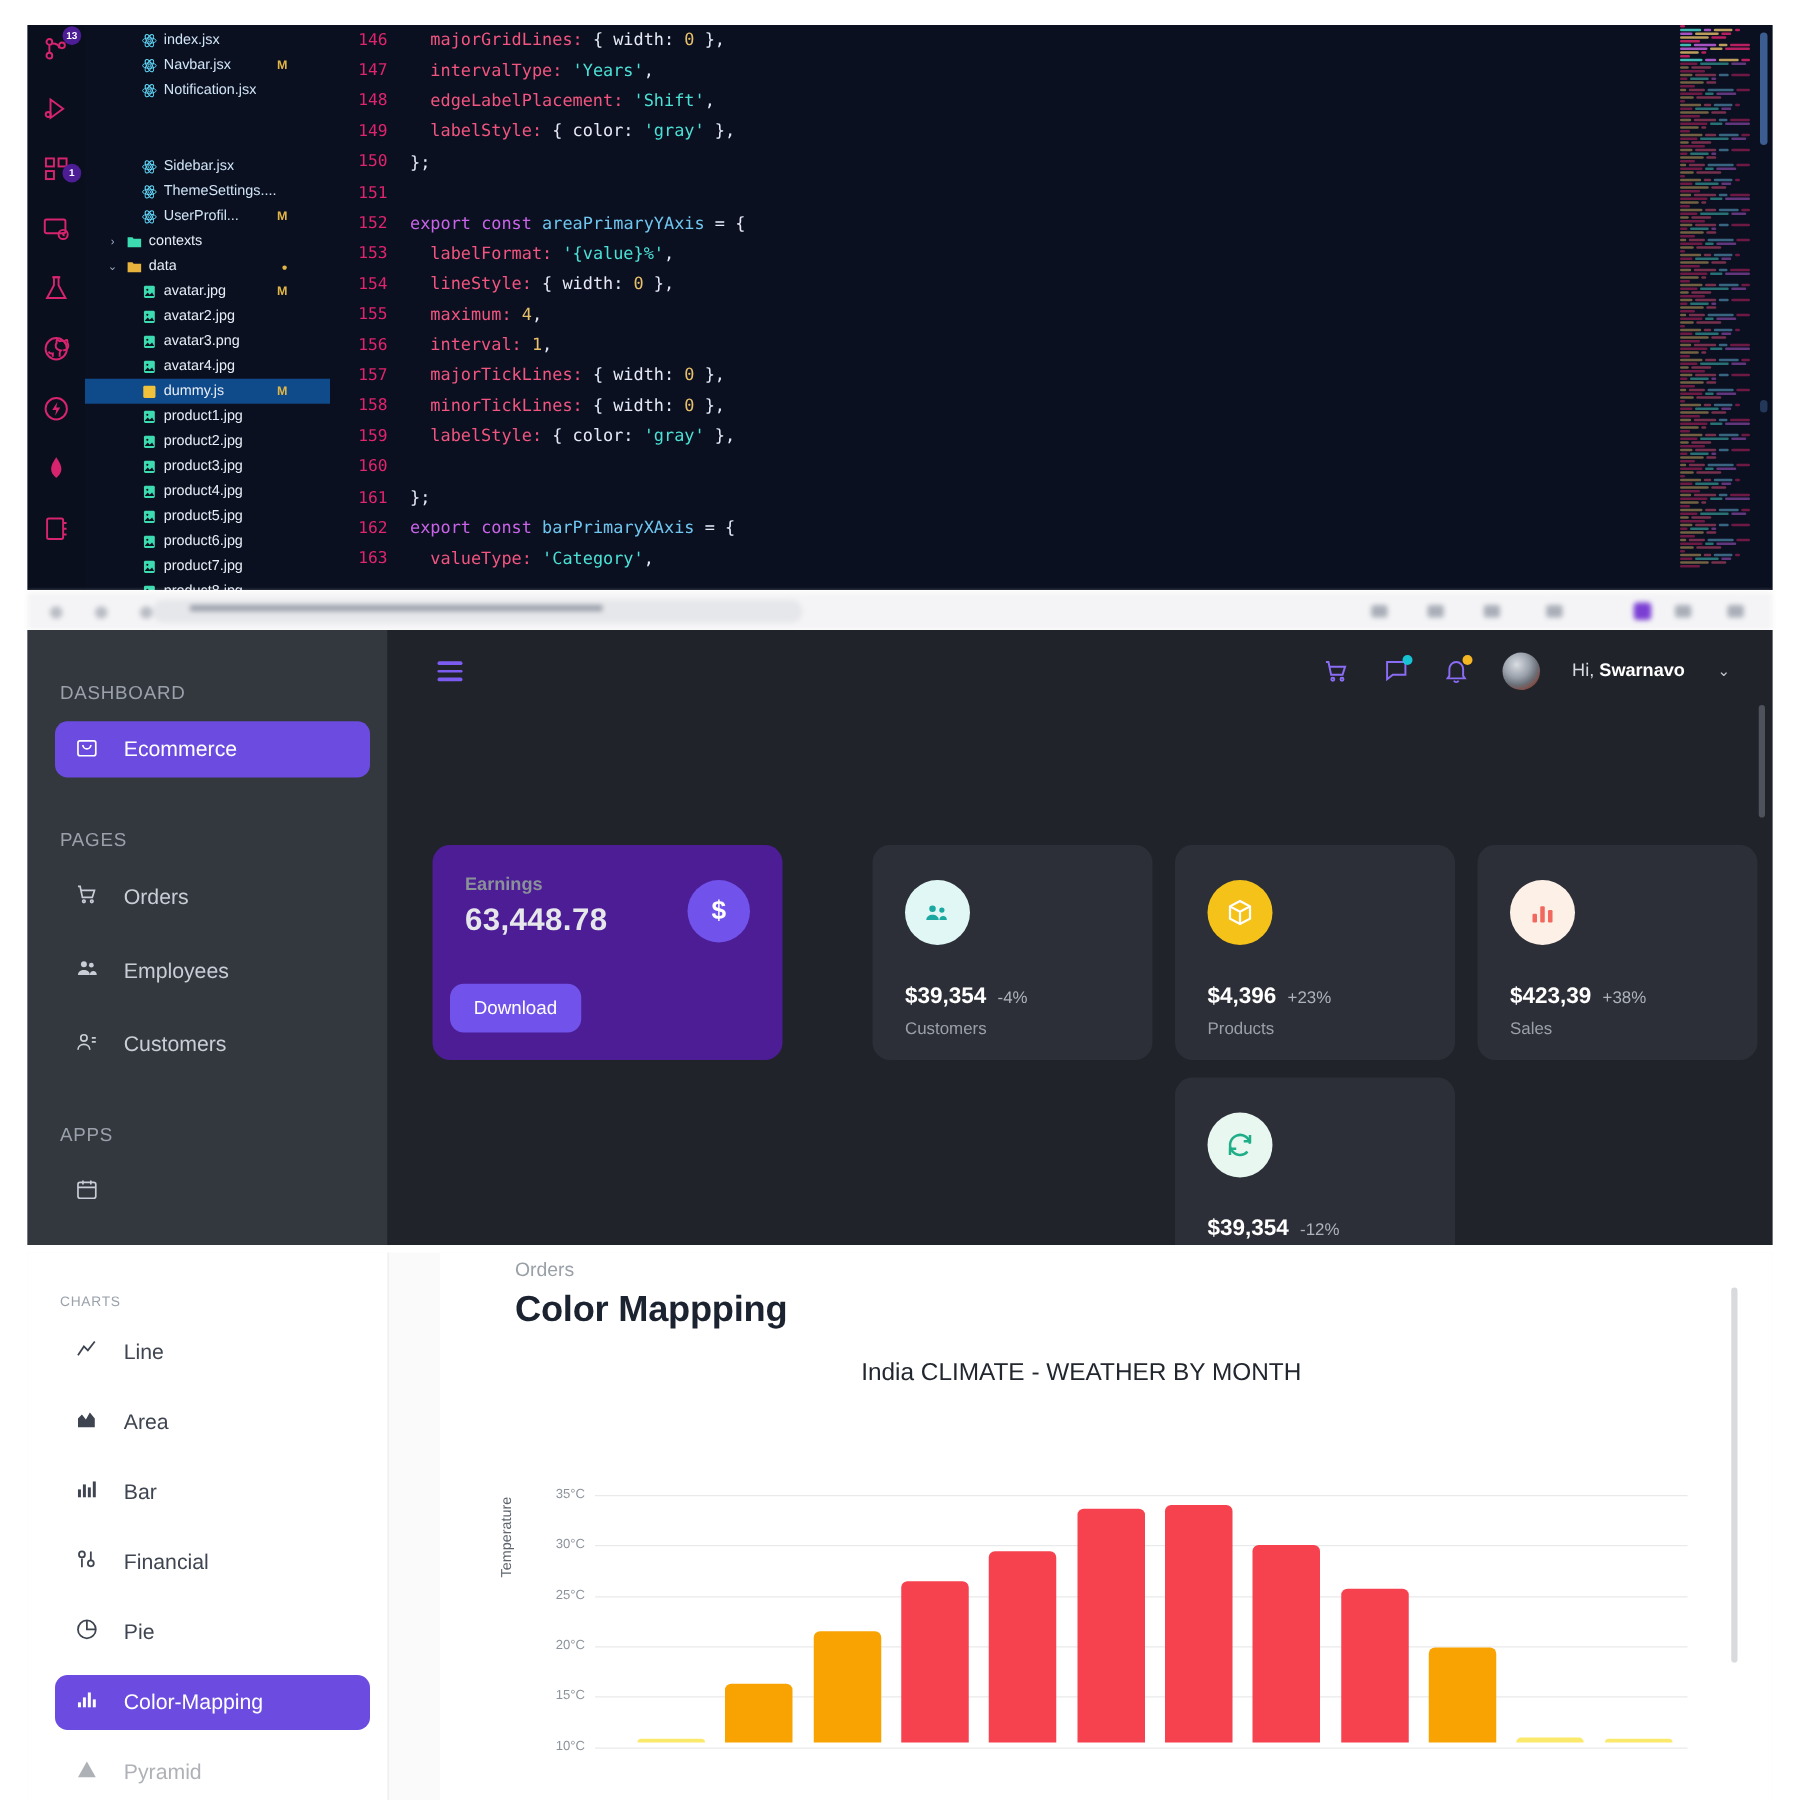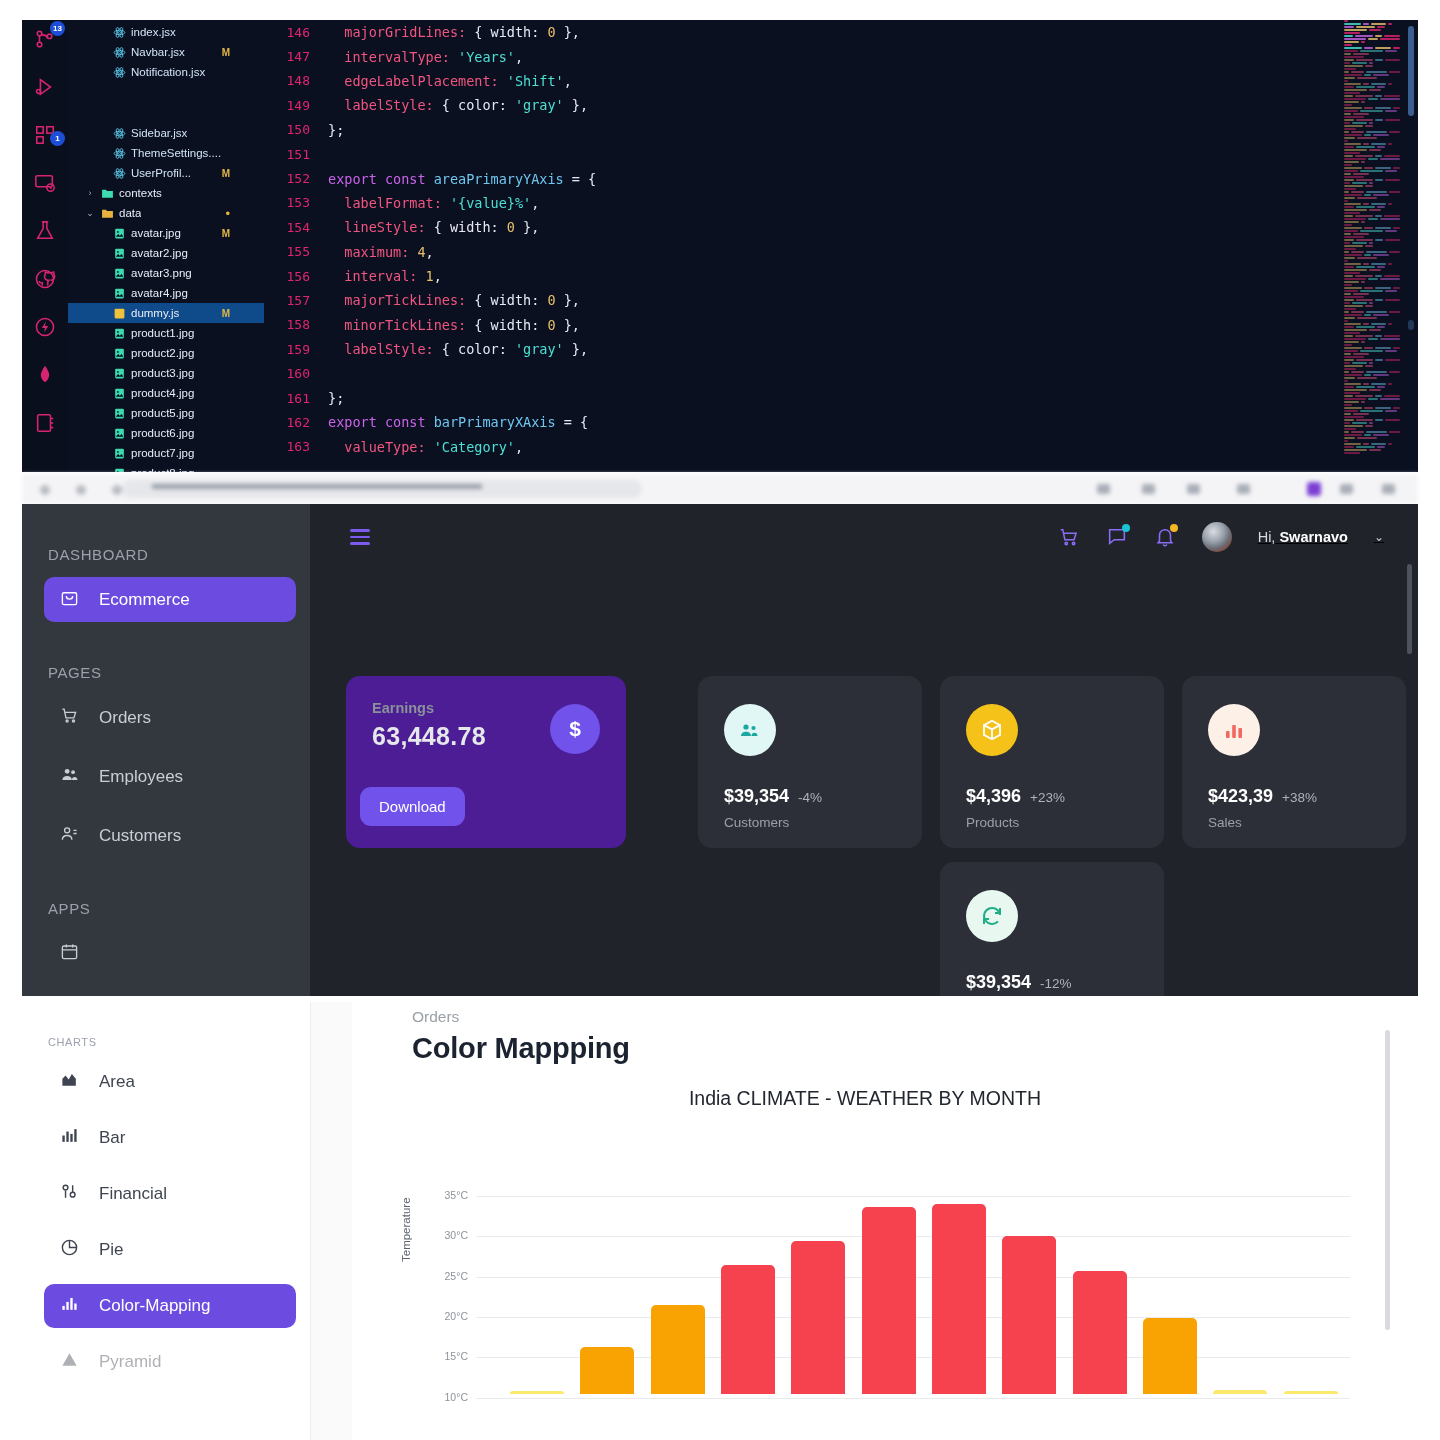--- a/index.html
+++ b/index.html
@@ -19,21 +19,21 @@
   }
   .activity-bar {
     width: 46px; flex: 0 0 46px; background: #0a0f1e;
     display: flex; flex-direction: column; align-items: center;
     padding-top: 6px; gap: 22px;
   }
   .act-ico { position: relative; width: 26px; height: 26px; color:#d6246e; display:flex; align-items:center; justify-content:center; }
   .act-ico svg { width:22px; height:22px; display:block; }
   .badge {
     position:absolute; right:-7px; top:-5px; min-width:15px; height:15px;
-    background:#1d4ed8; color:#fff; border-radius:50%;
+    background:#4c1d95; color:#fff; border-radius:50%;
     font-family:"Liberation Sans",sans-serif; font-size:8px; font-weight:bold;
     display:flex; align-items:center; justify-content:center; padding:0 3px;
   }
   .badge.b2 { right:-7px; top:9px; }
 
   .explorer {
     width: 196px; flex: 0 0 196px; background:#0b1021; padding-top:2px;
     font-family:"Liberation Sans",sans-serif; font-size:11.5px;
   }
   .tree-row {
@@ -94,21 +94,21 @@
     display:flex; align-items:center; gap:20px; margin:14px 14px 0 22px;
     height:45px; border-radius:10px; padding-left:16px; color:#c9ced6; font-size:17px;
   }
   .sh-item.active { background:#6c4ce0; color:#fff; }
   .sh-item svg { width:19px; height:19px; flex:0 0 19px; }
 
   .sh-main { position:absolute; left:288px; top:0; right:0; height:492px; background:#20232a; }
   .sh-topbar { display:flex; align-items:center; height:66px; padding:0 34px 0 40px; }
   .hamb { display:flex; flex-direction:column; gap:4px; cursor:pointer; }
   .hamb i { display:block; width:20px; height:2.4px; background:#7c5cf0; border-radius:2px; }
-  .sh-topright { margin-left:auto; display:flex; align-items:center; gap:26px;text-decoration:underline; }
+  .sh-topright { margin-left:auto; display:flex; align-items:center; gap:26px; }
   .tb-ico { position:relative; width:22px; height:22px; color:#8a6cf5; }
   .tb-ico svg { width:22px; height:22px; display:block; }
   .tb-dot { position:absolute; right:-2px; top:-2px; width:8px; height:8px; border-radius:50%; }
   .avatar {
     width:30px; height:30px; border-radius:50%;
     background: radial-gradient(circle at 38% 32%, #d9dde3 0%, #9aa1ab 38%, #6a6f78 60%, #8d3b2a 85%);
   }
   .hi-txt { color:#d5d9e0; font-size:14.5px; }
   .hi-txt b { color:#fff; }
   .chev { color:#c8ccd4; font-size:12px; }
@@ -1295,20 +1295,26 @@
         </div>
       <div class="sh-scroll"></div>
     </div>
   </div>
 
   <div class="chartpage">
     <div class="cp-sidebar">
       <div class="cp-sec">CHARTS</div>
       <div id="cp-nav">
           <div class="cp-item">
+            <span><svg viewBox="0 0 24 24" fill="none" stroke="currentColor" stroke-width="1.8">
+                <path d="M3 18L9 9l4 4 7-9"></path>
+              </svg></span>
+            <span>Line</span>
+          </div>
+          <div class="cp-item">
             <span><svg viewBox="0 0 24 24" fill="currentColor">
                 <path d="M3 20V11l4-4 4 5 4-7 5 6v9z"></path>
               </svg></span>
             <span>Area</span>
           </div>
           <div class="cp-item">
             <span><svg viewBox="0 0 24 24" fill="currentColor">
                 <rect x="3" y="12" width="3" height="8"></rect>
                 <rect x="8" y="7" width="3" height="13"></rect>
                 <rect x="13" y="10" width="3" height="10"></rect>

